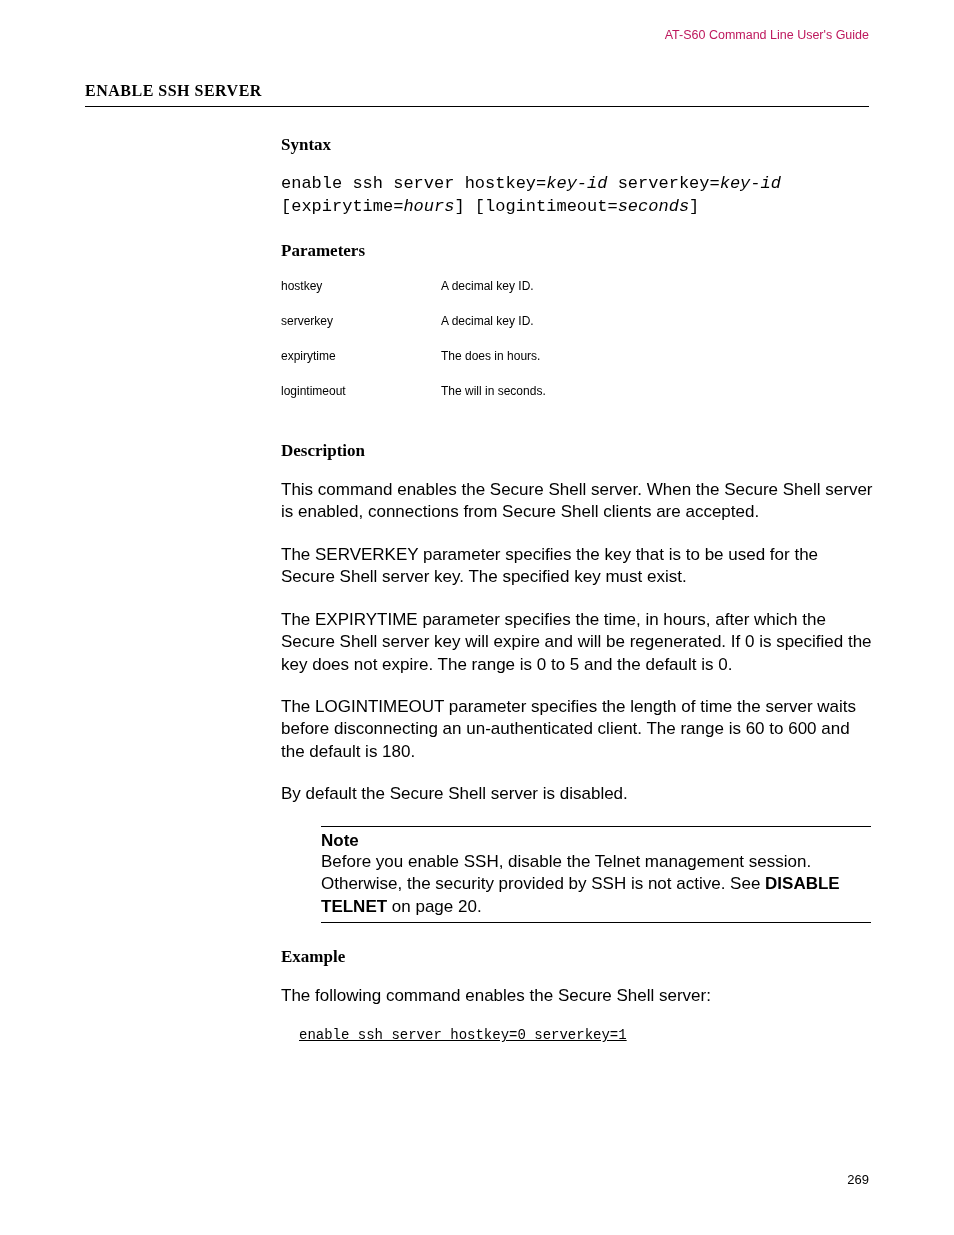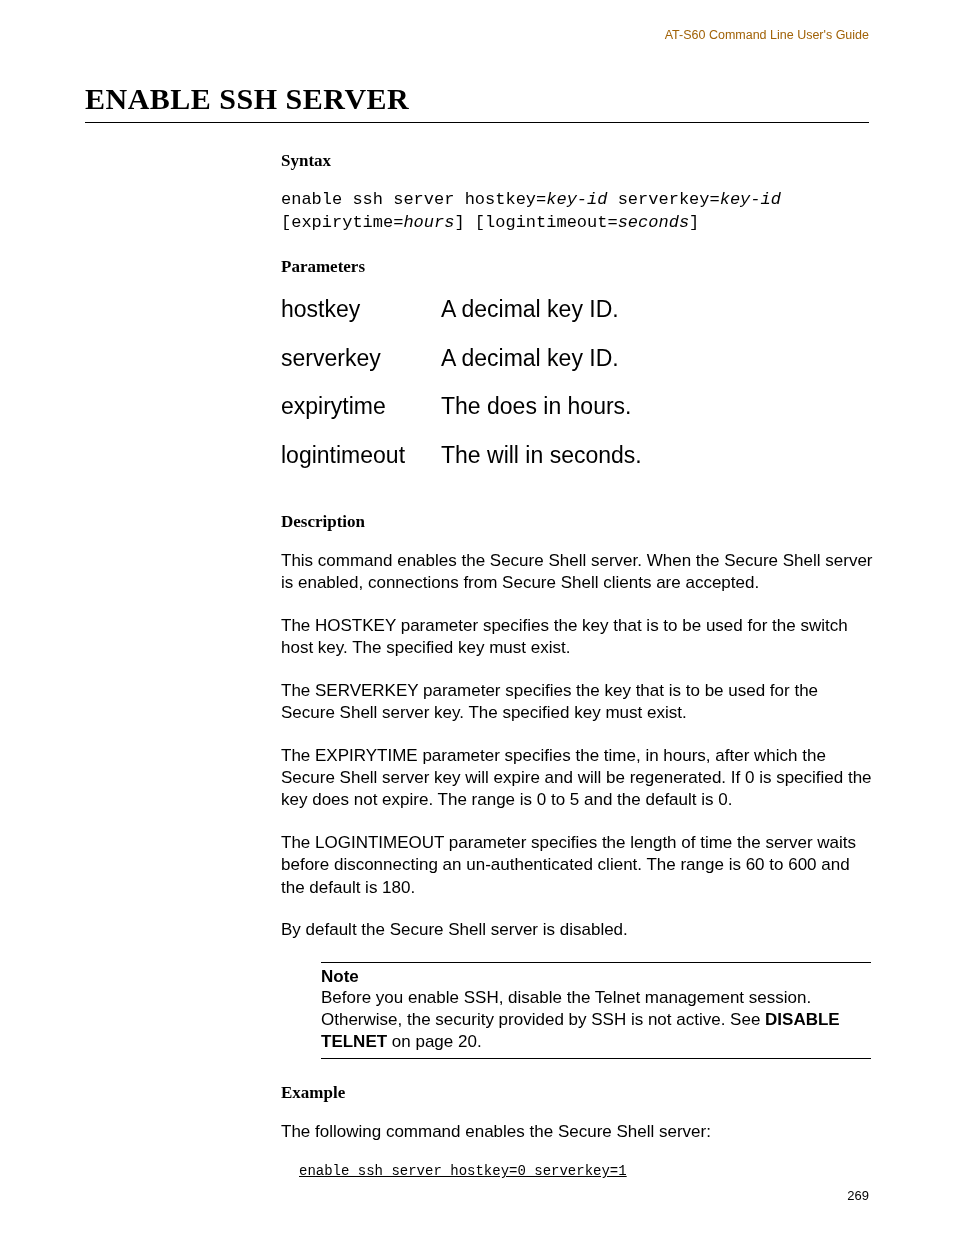--- a/index.html
+++ b/index.html
@@ -16,27 +16,27 @@
     position: relative;
     width: 954px;
     height: 1235px;
     box-sizing: border-box;
     padding: 28px 85px 0 85px;
   }
   .running-head {
     text-align: right;
     font-size: 12.5px;
     font-family: "Myriad Pro", "Segoe UI", Arial, sans-serif;
-    color: #a16207;
+    color: #be185d;
     margin-bottom: 40px;
   }
   h1.cmd-title {
     font-family: "Century Schoolbook", "Bookman Old Style", Georgia, serif;
     font-weight: bold;
-    font-size: 30px;
+    font-size: 16px;
     letter-spacing: 0.5px;
     margin: 0 0 6px 0;
     text-transform: uppercase;
   }
   .title-rule {
     border: none;
     border-top: 1.2px solid #000;
     margin: 0 0 28px 0;
   }
   .body-col {
@@ -60,21 +60,21 @@
     font-style: italic;
   }
   table.params {
     border-collapse: collapse;
     width: 100%;
     margin-bottom: 22px;
   }
   table.params td {
     padding: 0 0 20px 0;
     vertical-align: top;
-    font-size: 23px;
+    font-size: 12px;
     line-height: 1.25;
   }
   table.params td.pname {
     width: 160px;
   }
   p.body {
     font-size: 17px;
     line-height: 1.32;
     margin: 0 0 20px 0;
   }
@@ -101,21 +101,21 @@
     font-weight: bold;
   }
   .example-cmd {
     font-family: "Courier New", monospace;
     font-size: 14px;
     margin: 0 0 20px 18px;
     text-decoration: underline;
   }
   .page-number {
     position: absolute;
-    bottom: 32px;
+    bottom: 48px;
     right: 85px;
     font-size: 13px;
   }
 </style>
 </head>
 <body>
 
 <div class="page">
 
   <div class="running-head">AT-S60 Command Line User's Guide</div>
@@ -150,21 +150,20 @@
       <tr>
         <td class="pname">logintimeout</td>
         <td>The will in seconds.</td>
       </tr>
     </tbody>
       </table>
 
     <div class="sec-heading">Description</div>
 
     <p class="body">This command enables the Secure Shell server. When the Secure Shell server is enabled, connections from Secure Shell clients are accepted.</p>
-    <p class="body">The HOSTKEY parameter specifies the key that is to be used for the switch host key. The specified key must exist.</p>
     <p class="body">The SERVERKEY parameter specifies the key that is to be used for the Secure Shell server key. The specified key must exist.</p>
     <p class="body">The EXPIRYTIME parameter specifies the time, in hours, after which the Secure Shell server key will expire and will be regenerated. If 0 is specified the key does not expire. The range is 0 to 5 and the default is 0.</p>
     <p class="body">The LOGINTIMEOUT parameter specifies the length of time the server waits before disconnecting an un-authenticated client. The range is 60 to 600 and the default is 180.</p>
     <p class="body">By default the Secure Shell server is disabled.</p>
 
     <div class="note-block">
       <hr class="note-rule">
       <div class="note-label">Note</div>
       <div class="note-text">
         <span>Before you enable SSH, disable the Telnet management session. Otherwise, the security provided by SSH is not active. See </span><span class="xref">DISABLE TELNET</span><span> on page 20.</span>

